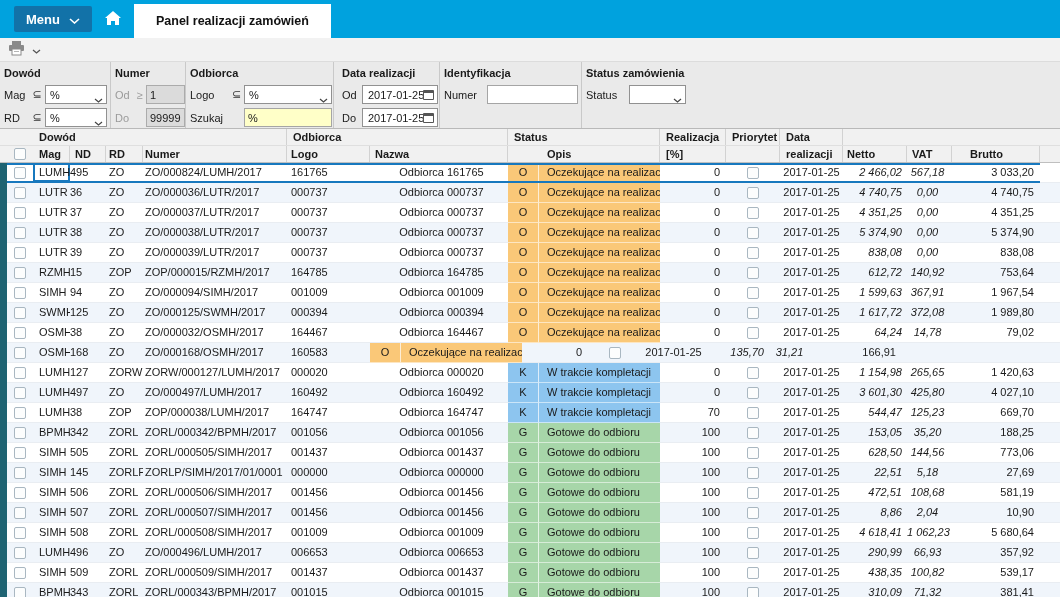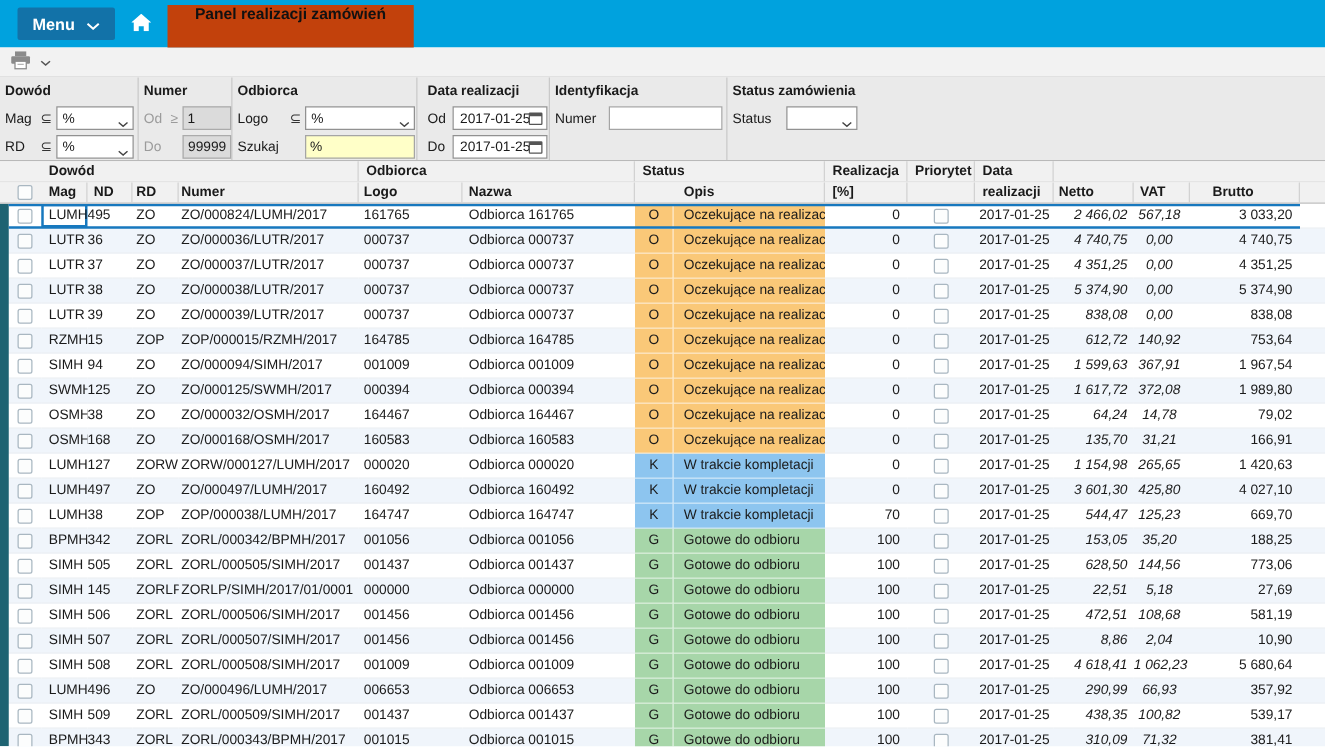--- a/index.html
+++ b/index.html
@@ -6,21 +6,21 @@
   html,body { width:1060px; height:598px; overflow:hidden; background:#fff;
     font-family:"Liberation Sans","DejaVu Sans",sans-serif; font-size:11px; color:#1a1a1a; }
   .app { position:relative; width:1060px; height:598px; background:#fff; }
 
   
   .topbar { height:38px; background:#00A2DE; display:flex; align-items:stretch; }
   .menu-btn { margin:6px 0 6px 14px; height:26px; background:#1272A8; color:#fff;
     font-weight:bold; font-size:13px; display:flex; align-items:center; gap:9px;
     padding:0 12px; border-radius:2px; cursor:pointer; }
   .home-btn { width:42px; display:flex; align-items:center; justify-content:center; cursor:pointer; }
-  .tab { margin-top:4px; background:#c2410c; display:flex; align-items:flex-start;
+  .tab { margin-top:4px; background:#ffffff; display:flex; align-items:center;
     padding:0 22px; font-weight:bold; font-size:12.5px; color:#111; cursor:pointer; }
 
   
   .toolbar { height:24px; background:#F2F2F2; display:flex; align-items:center;
     padding-left:8px; gap:7px; border-bottom:1px solid #DCDCDC; }
   .tool-print { display:flex; align-items:center; cursor:pointer; }
 
   
   .filters { height:67px; background:#EAEAEA; display:flex; border-bottom:1px solid #B9B9B9; }
   .fg { border-right:1px solid #C9C9C9; padding:3px 0 0 4px; }
@@ -54,21 +54,21 @@
   .tr { position:relative; display:flex; height:20px; line-height:19px; background:#fff;
     padding-left:7px; white-space:nowrap; cursor:pointer; }
   .tr.alt { background:#F0F5FB; }
   .td { overflow:hidden; border-bottom:1px solid #E9EDF2; }
   .c-cb     { width:26px; display:flex; align-items:center; justify-content:center; }
   .c-mag    { width:37px; padding-left:6px; }
   .c-nd     { width:36px; padding-right:6px; }
   .c-rd     { width:37px; padding-left:3px; }
   .c-numer  { width:144px; padding-left:2px; }
   .c-logo   { width:83px; padding-left:4px; }
-  .c-nazwa  { width:138px; padding-left:5px; }
+  .c-nazwa  { width:138px; padding-left:5px;text-align:center; }
   .c-st     { width:31px; text-align:center; }
   .c-opis   { width:121px; padding-left:8px; }
   .c-real   { width:66px; text-align:right; padding-right:6px; }
   .c-prio   { width:54px; display:flex; align-items:center; justify-content:center; }
   .c-data   { width:63px; text-align:center; }
   .c-netto  { width:64px; text-align:right; padding-right:5px;font-style:italic; }
   .c-vat    { width:45px; text-align:center; padding-right:4px;font-style:italic; }
   .c-brutto { width:88px; text-align:right; padding-right:6px; }
   .c-fill   { flex:1; }
   .hc.c-brutto-h { width:88px; text-align:left; padding-left:18px; }
@@ -459,21 +459,20 @@
   </div>
         <div class="tr alt st-O">
     <div class="td c-cb">
             <span class="checkbox"></span>
           </div>
     <div class="td c-mag">OSMH</div>
     <div class="td c-nd">168</div>
     <div class="td c-rd">ZO</div>
     <div class="td c-numer">ZO/000168/OSMH/2017</div>
     <div class="td c-logo">160583</div>
-    <div class="td c-nazwa">Odbiorca 160583</div>
     <div class="td c-st">O</div>
     <div class="td c-opis">Oczekujące na realizację</div>
     <div class="td c-real">0</div>
     <div class="td c-prio">
             <span class="checkbox"></span>
           </div>
     <div class="td c-data">2017-01-25</div>
     <div class="td c-netto">135,70</div>
     <div class="td c-vat">31,21</div>
     <div class="td c-brutto">166,91</div>

